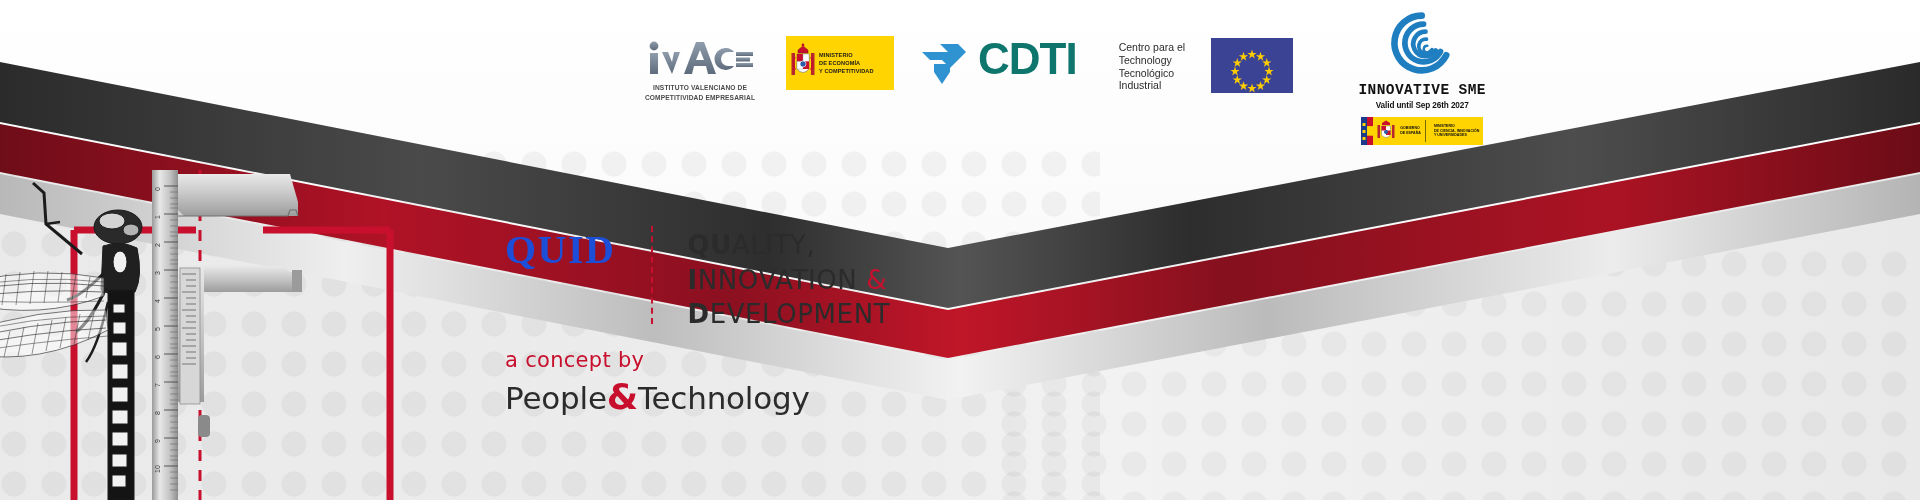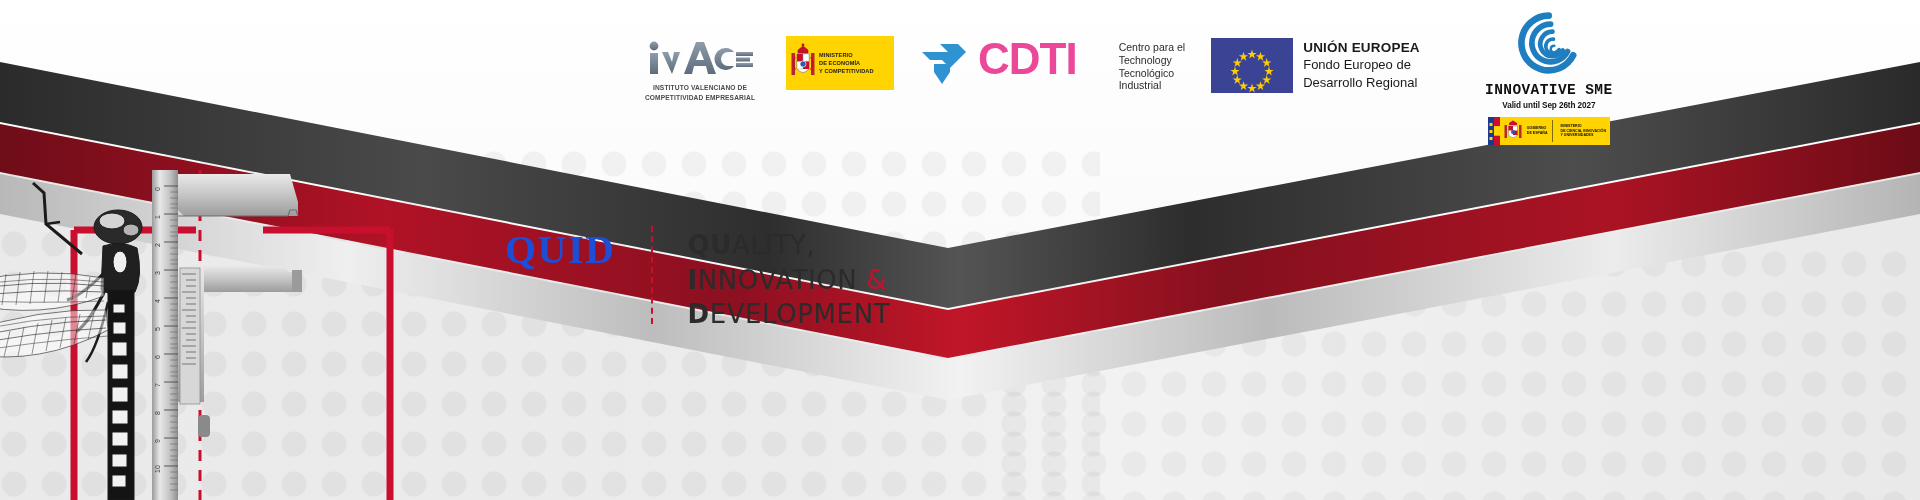--- a/index.html
+++ b/index.html
@@ -100,21 +100,21 @@
     font-weight: bold;
     color: #1b1b1b;
     letter-spacing: 0.1px;
   }
 
   
   .cdti { display: flex; align-items: flex-start; gap: 6px; padding-top: 2px;}
   .cdti-word {
     font-size: 44px;
     font-weight: bold;
-    color: #ec4899;
+    color: #0f766e;
     letter-spacing: -1px;
     line-height: 0.95;
     font-family: "Liberation Sans", sans-serif;
   }
   .cdti-sub {
     font-size: 10.5px;
     line-height: 1.22;
     color: #2b2b2b;
     padding-top: 3px;
     margin-left: 36px;
@@ -511,20 +511,24 @@
       </div>
       <div>
         <b>I</b><span>NNOVATION </span><span class="amp">&amp;</span>
       </div>
       <div>
         <b>D</b><span>EVELOPMENT</span>
       </div>
     </div>
   </div>
 
+  <div class="concept">
+    <div class="concept-by">a concept by</div>
+    <div class="pt"><span>People</span><span class="amp2">&amp;</span><span>Technology</span></div>
+  </div>
 
   <div class="logo-strip">
 
     <div class="ivace">
       <svg width="108" height="34" viewBox="0 0 108 34">
         <defs>
           <linearGradient id="ivg" x1="0" y1="0" x2="0" y2="1">
             <stop offset="0" stop-color="#8e9cab"></stop>
             <stop offset="1" stop-color="#5d6b7c"></stop>
           </linearGradient>
@@ -597,25 +601,20 @@
           <polygon points="55.7,37 56.8,40.4 60.3,40.4 57.5,42.5 58.5,45.9 55.7,43.8 52.9,45.9 53.9,42.5 51.1,40.4 54.6,40.4"></polygon>
           <polygon points="49.5,43.2 50.6,46.6 54.1,46.6 51.3,48.7 52.3,52.1 49.5,50 46.7,52.1 47.7,48.7 44.9,46.6 48.4,46.6"></polygon>
           <polygon points="41,45.5 42.1,48.9 45.6,48.9 42.8,51 43.8,54.4 41,52.3 38.2,54.4 39.2,51 36.4,48.9 39.9,48.9"></polygon>
           <polygon points="32.5,43.2 33.6,46.6 37.1,46.6 34.3,48.7 35.3,52.1 32.5,50 29.7,52.1 30.7,48.7 27.9,46.6 31.4,46.6"></polygon>
           <polygon points="26.3,37 27.4,40.4 30.9,40.4 28.1,42.5 29.1,45.9 26.3,43.8 23.5,45.9 24.5,42.5 21.7,40.4 25.2,40.4"></polygon>
           <polygon points="24,28.5 25.1,31.9 28.6,31.9 25.8,34 26.8,37.4 24,35.3 21.2,37.4 22.2,34 19.4,31.9 22.9,31.9"></polygon>
           <polygon points="26.3,20 27.4,23.4 30.9,23.4 28.1,25.5 29.1,28.9 26.3,26.8 23.5,28.9 24.5,25.5 21.7,23.4 25.2,23.4"></polygon>
           <polygon points="32.5,13.8 33.6,17.2 37.1,17.2 34.3,19.3 35.3,22.7 32.5,20.6 29.7,22.7 30.7,19.3 27.9,17.2 31.4,17.2"></polygon>
         </g>
       </svg>
-      <div class="eu-txt">
-        <div class="eu-t1">UNIÓN EUROPEA</div>
-        <div class="eu-t2">Fondo Europeo de</div>
-        <div class="eu-t2">Desarrollo Regional</div>
-      </div>
     </div>
 
     <div class="sme">
       <svg class="sme-mark" viewBox="0 0 80 70">
         <g fill="none" stroke="#1f7ec0">
           <path d="M40,6 a29,29 0 1 0 26,42" stroke-width="7" stroke-linecap="round"></path>
           <path d="M42,15 a20,20 0 1 0 18,29" stroke-width="6" stroke-linecap="round"></path>
           <path d="M44,23 a13,13 0 1 0 11,20" stroke-width="5" stroke-linecap="round"></path>
           <path d="M45,31 a7.5,7.5 0 1 0 6,11" stroke-width="4" stroke-linecap="round"></path>
           <path d="M46,38 a3.5,3.5 0 1 0 2.5,5.5" stroke-width="2.6" stroke-linecap="round"></path>

